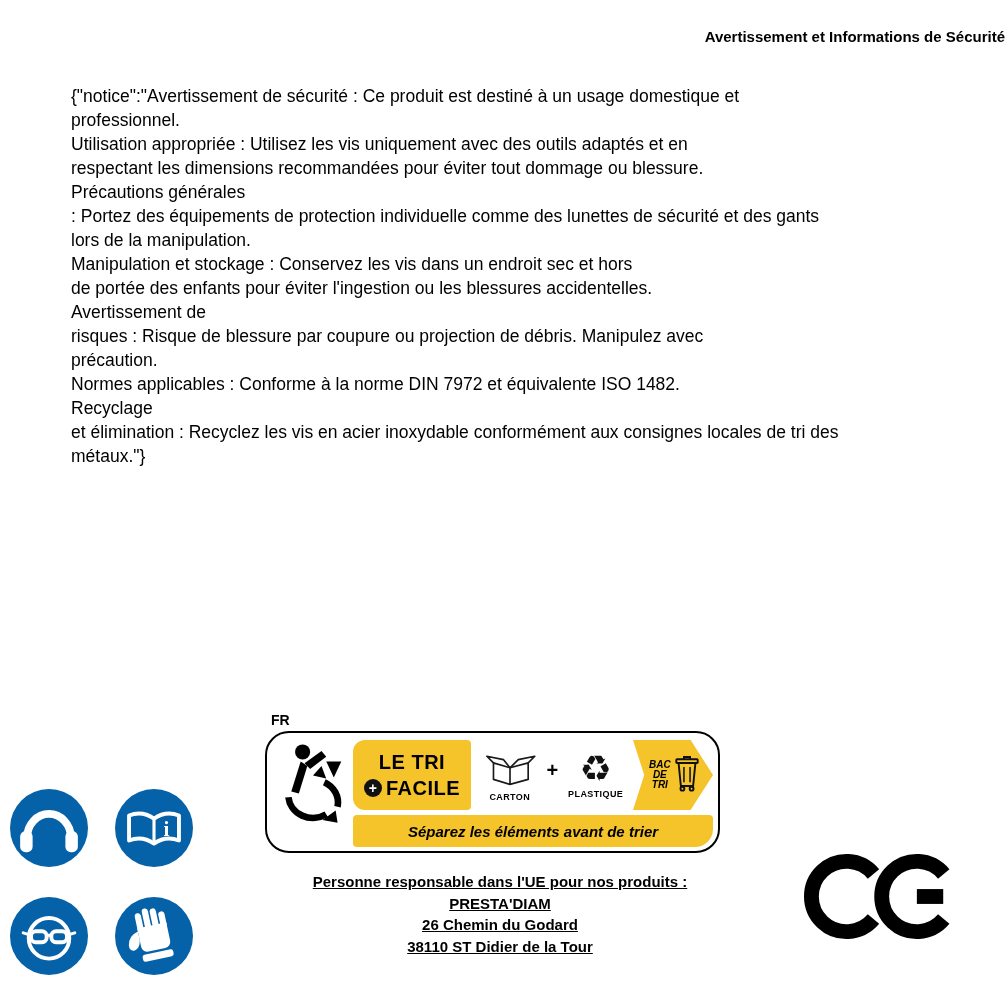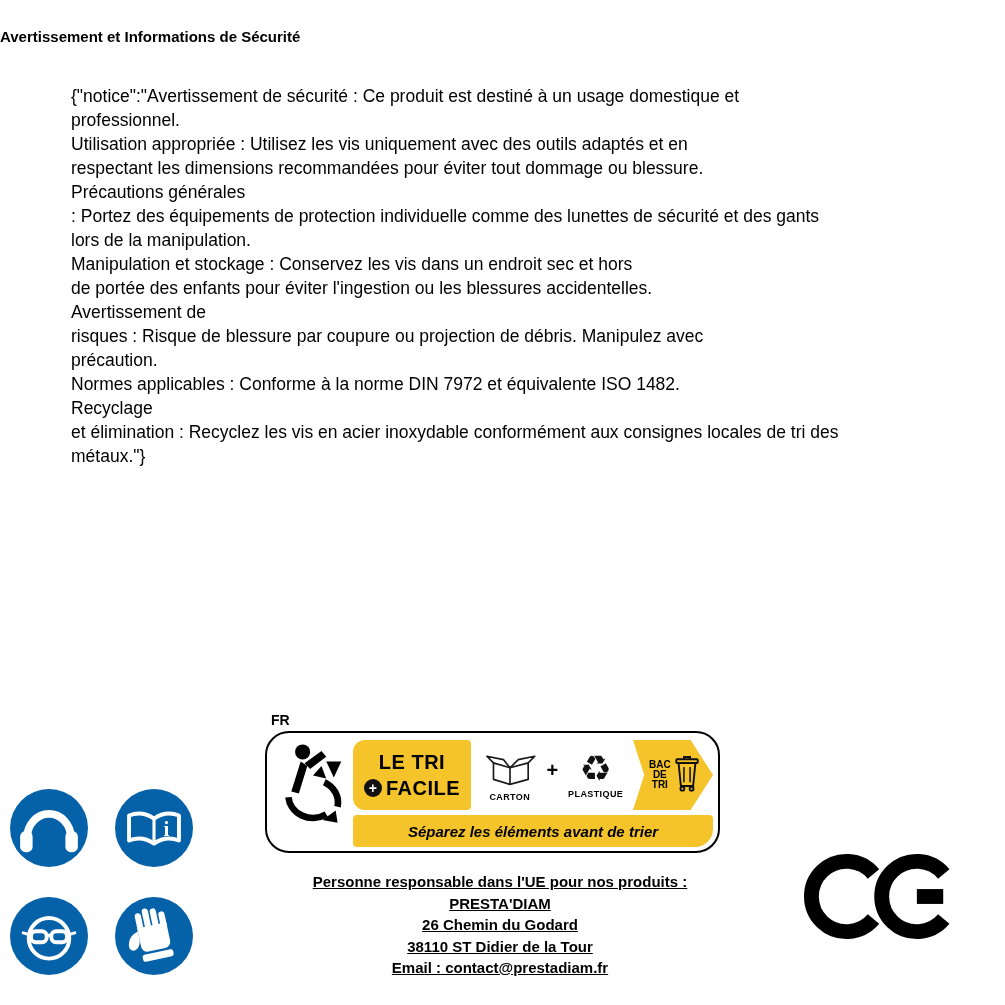--- a/index.html
+++ b/index.html
@@ -1,21 +1,21 @@
 <!DOCTYPE html>
 <html><head>
 <meta charset="utf-8">
 <style>
   html,body{margin:0;padding:0;}
   body{
     width:1005px;height:1005px;background:#ffffff;position:relative;
     font-family:"Liberation Sans",sans-serif;color:#000;overflow:hidden;
   }
   .page-title{
-    position:absolute;top:28px;left:0;width:100%;text-align:left;
+    position:absolute;top:28px;left:0;width:100%;text-align:right;
     font-size:15px;font-weight:bold;
   }
   .notice-body{
     position:absolute;top:84px;left:71px;width:868px;
     font-size:17.5px;line-height:24px;white-space:pre-line;
   }
   
   .safety-grid{
     position:absolute;left:10px;top:789px;
     display:grid;grid-template-columns:repeat(2,78px);grid-auto-rows:78px;
@@ -47,21 +47,21 @@
     display:flex;align-items:center;justify-content:space-evenly;background:#fff;
   }
   .material{display:flex;flex-direction:column;align-items:center;gap:2px;}
   .material-label{font-size:9px;font-weight:800;letter-spacing:.4px;}
   .material-plus{font-size:20px;font-weight:bold;margin-top:-10px;}
   .recycle-glyph{font-size:36px;line-height:36px;color:#111;}
   .bac-arrow{
     position:absolute;left:366px;top:7px;width:80px;height:70px;
     background:var(--yellow,#F5C32A);
     clip-path:polygon(0% 0%,72% 0%,100% 50%,72% 100%,0% 100%,14% 50%);
-    display:flex;align-items:center;padding-left:16px;gap:3px;box-sizing:border-box;
+    display:flex;align-items:center;padding-left:16px;gap:3px;box-sizing:border-box;font-style:italic;
   }
   .bac-text{font-size:10px;font-weight:800;line-height:10px;text-align:center;}
   .strip{
     position:absolute;left:86px;bottom:4px;width:360px;height:32px;
     background:var(--yellow,#F5C32A);border-radius:4px 4px 18px 4px;
     display:flex;align-items:center;justify-content:center;
     font-style:italic;font-weight:bold;font-size:15px;
   }
   
   .address{
@@ -195,21 +195,20 @@
     </div>
     <div class="strip">Séparez les éléments avant de trier</div>
   </div>
 </div>
 
 <div class="address">
   <div>Personne responsable dans l'UE pour nos produits :</div>
   <div>PRESTA'DIAM</div>
   <div>26 Chemin du Godard</div>
   <div>38110 ST Didier de la Tour</div>
-  <div>Email : contact@prestadiam.fr</div>
 </div>
 
 <div class="ce-mark">
   <svg width="150" height="87" viewBox="0 0 222 128" fill="none" stroke="#000" stroke-width="22">
     <path d="M 105.8 30.6 A 52 52 0 1 0 105.8 97.4"></path>
     <path d="M 209.8 30.6 A 52 52 0 1 0 209.8 97.4"></path>
     <path d="M 170 64 H 209"></path>
   </svg>
 </div>
 

